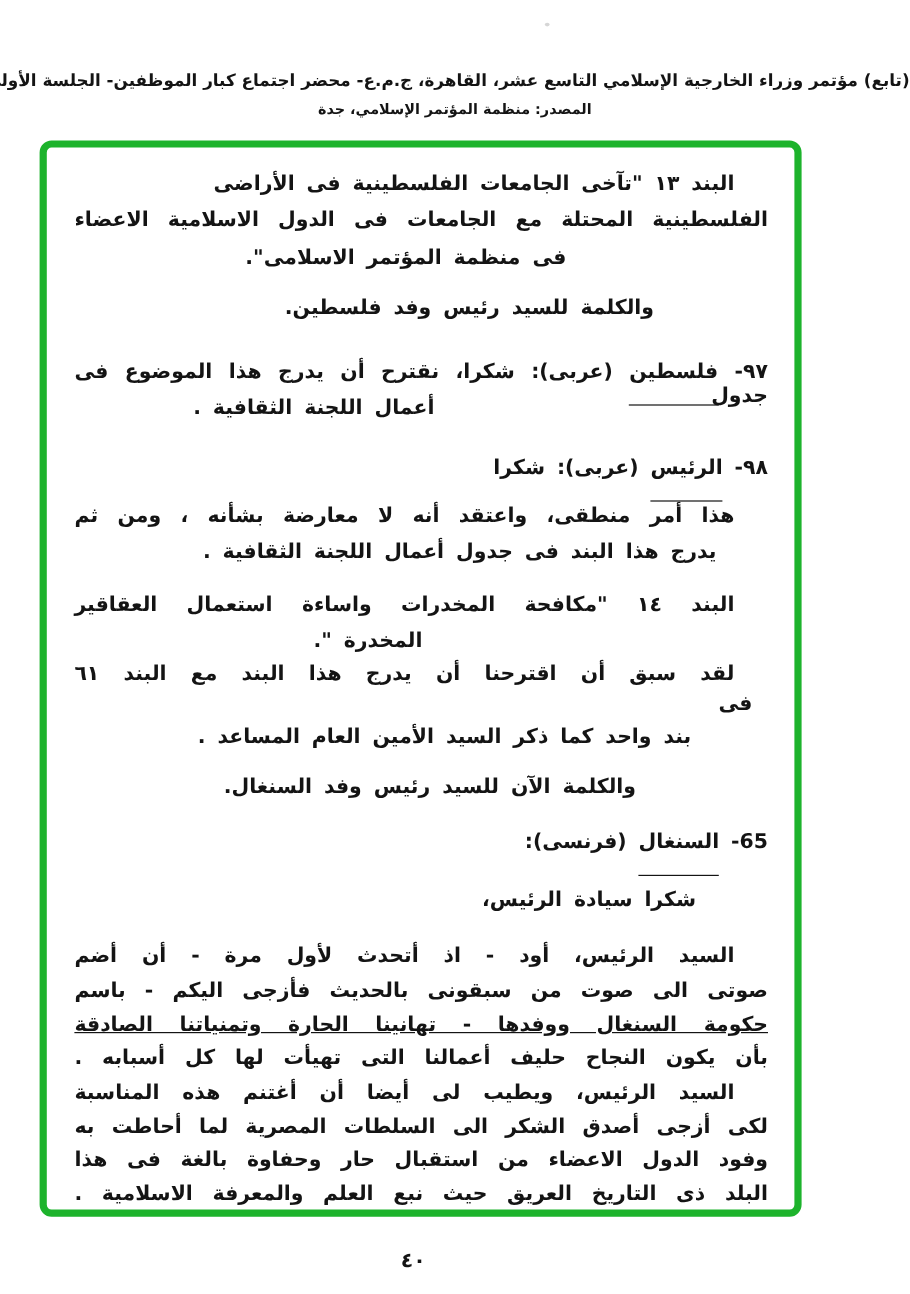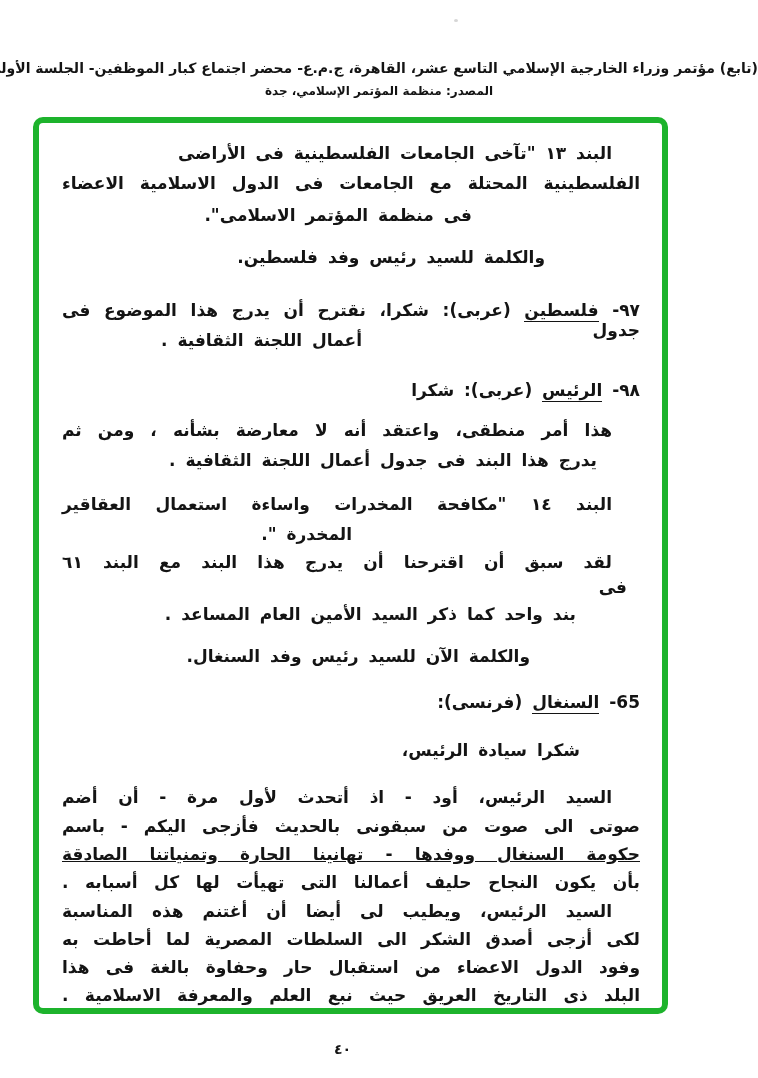--- a/index.html
+++ b/index.html
@@ -36,25 +36,25 @@
     font-weight:bold;
     line-height:20px;
     word-spacing:4px;
     color:#141414;
   }
   .jst{
     white-space:normal;
     text-align:justify;
     text-align-last:justify;
   }
-  .und{border-bottom:1.6px solid #141414;padding-bottom:1px;margin-top:20px;}
+  .und{border-bottom:1.6px solid #141414;padding-bottom:17px;margin-top:20px;}
   
   .pagenum{
     position:absolute;left:334px;top:1041px;
-    direction:rtl;font-size:14px;font-weight:bold;
+    direction:rtl;font-size:17px;font-weight:bold;
   }
 </style>
 </head>
 <body>
 
 <div class="page" style="--green: #1db32c;">
 
   <div class="speck"></div>
 
   <div class="header">

